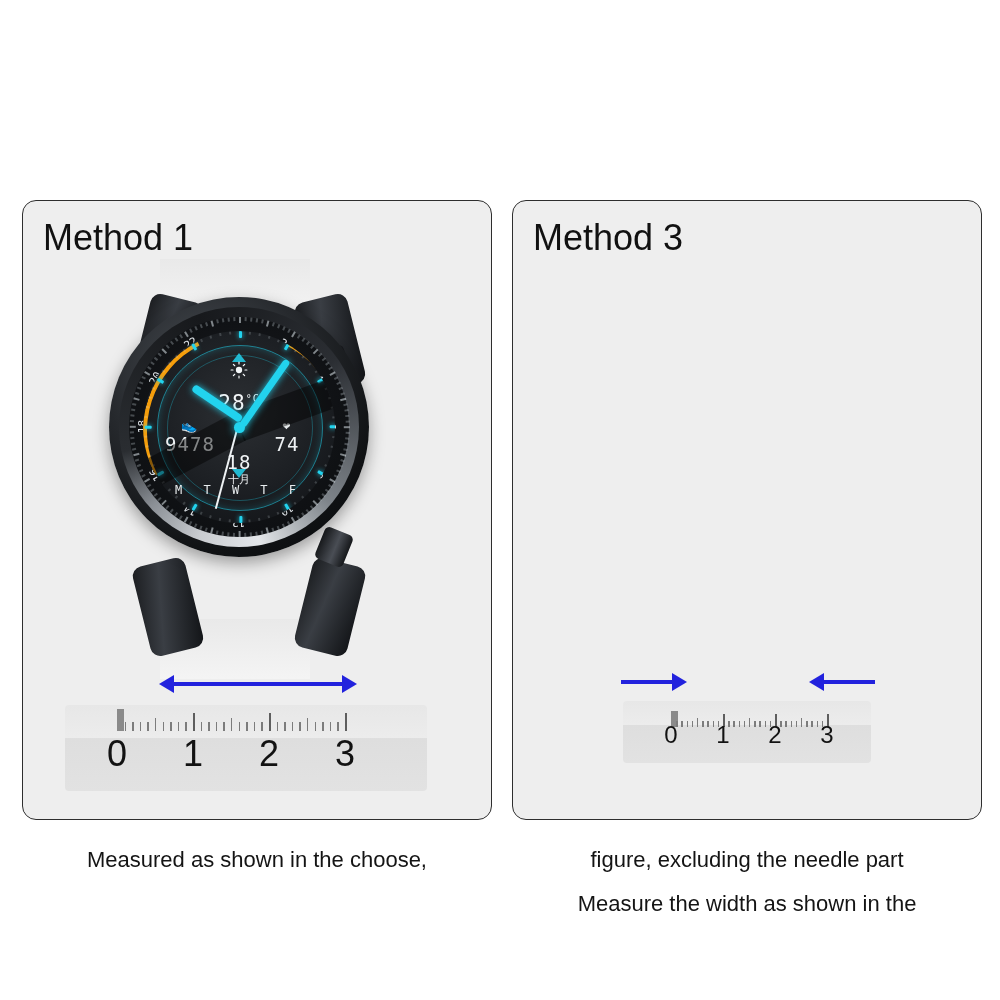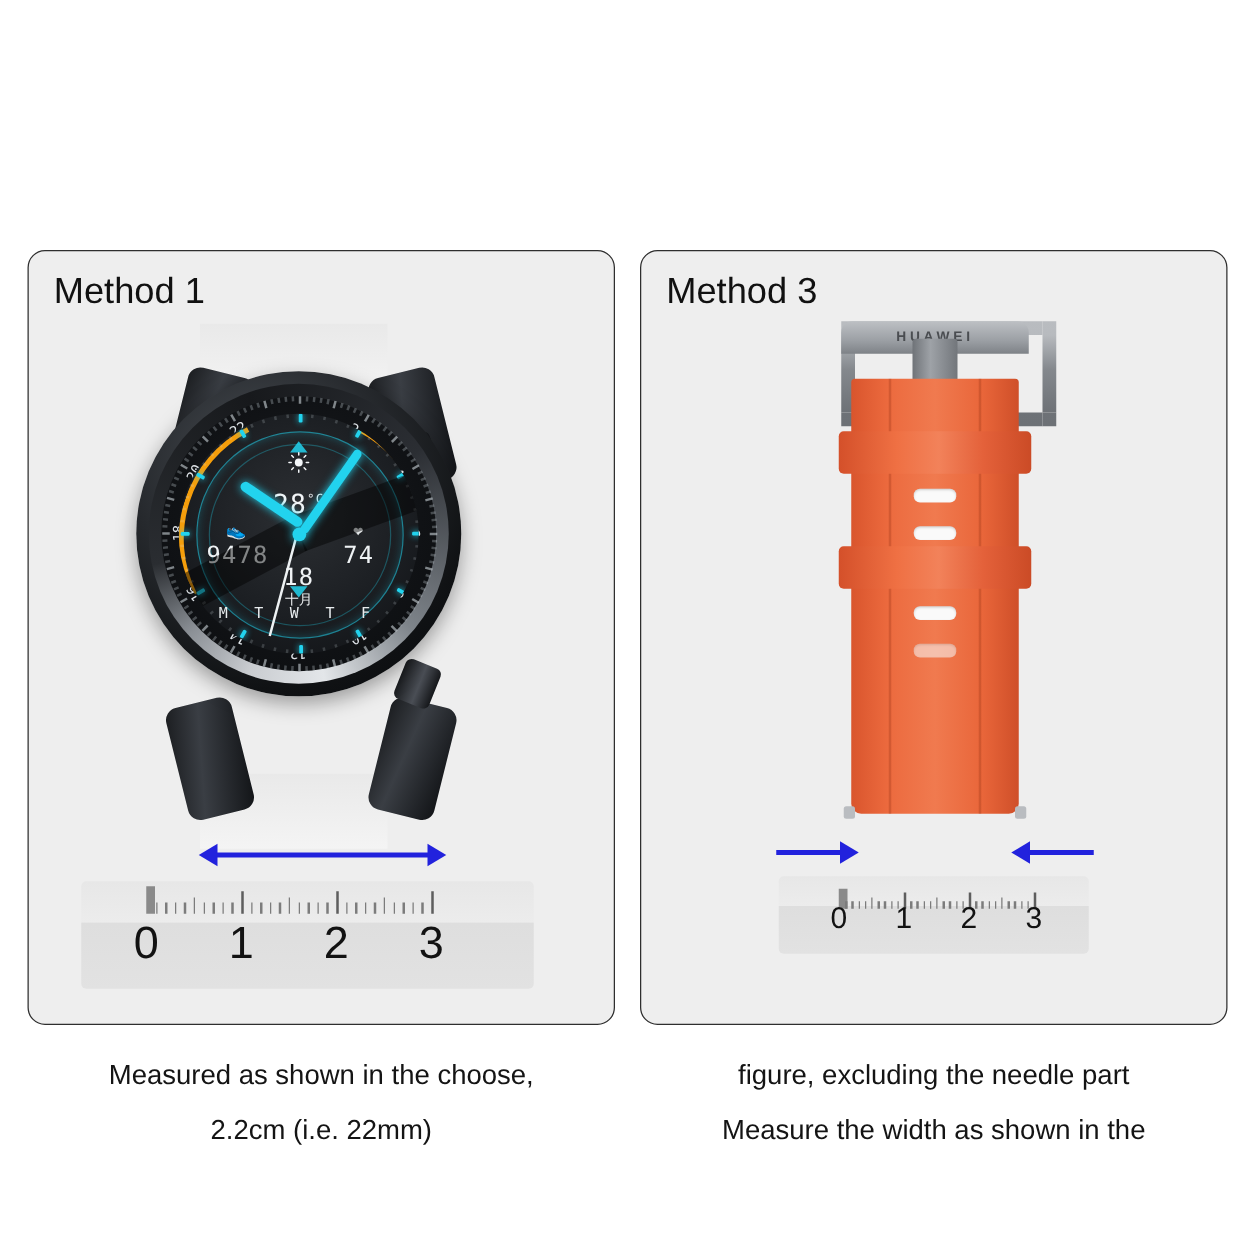--- a/index.html
+++ b/index.html
@@ -37,21 +37,21 @@
     background:#eeeeee;
     border:1.6px solid #2e2e2e;
     border-radius:14px;
     box-sizing:border-box;
     overflow:hidden;
   }
   #panel-1{left:22px;top:200px;width:470px;height:620px;}
   #panel-2{left:512px;top:200px;width:470px;height:620px;}
   .panel-title{
     position:absolute;left:20px;top:16px;
-    font-size:29px;color:#111;
+    font-size:36px;color:#111;
     white-space:nowrap;
   }
 
   
   .caption{
     position:absolute;
     text-align:center;
     font-size:22px;
     color:#141414;
     line-height:44px;
@@ -587,43 +587,20 @@
           <div class="rnum" style="left: 108px; top: 28px; width: 40px; font-size: 36px;">1</div>
           <div class="rnum" style="left: 184px; top: 28px; width: 40px; font-size: 36px;">2</div>
           <div class="rnum" style="left: 260px; top: 28px; width: 40px; font-size: 36px;">3</div>
         </div>
     </div>
   </div>
 
   <div class="panel" id="panel-2">
     <div class="panel-title">Method 3</div>
 
-    <div class="strap-wrap">
-      <div class="buckle-frame"></div>
-      <div class="buckle-top">
-        <span class="buckle-brand">HUAWEI</span>
-      </div>
-      <div class="buckle-tongue"></div>
-
-      <div class="strap-body">
-        <div class="strap-groove" style="left:30px;"></div>
-        <div class="strap-groove" style="left:102px;"></div>
-      </div>
-
-      <div class="keeper" id="keeper-1"></div>
-      <div class="keeper" id="keeper-2"></div>
-
-      <div class="hole" style="top:150px;"></div>
-      <div class="hole" style="top:180px;"></div>
-      <div class="hole" style="top:244px;"></div>
-      <div class="hole" style="top:274px;opacity:.55;"></div>
-
-      <div class="springbar" style="left:162px;top:404px;"></div>
-      <div class="springbar" style="left:299px;top:404px;"></div>
-    </div>
 
     <div>
       <div class="arrow-line" style="left:108px;top:479px;width:52px;"></div>
       <div class="arrow-head ah-right" style="left:159px;top:472px;"></div>
       <div class="arrow-head ah-left" style="left:296px;top:472px;"></div>
       <div class="arrow-line" style="left:310px;top:479px;width:52px;"></div>
     </div>
 
     <div class="ruler" id="ruler-2" style="left:110px;top:500px;width:248px;height:62px;">
       <div class="ruler-ticks" id="rt2" style="width: 248px;">
@@ -663,20 +640,19 @@
           <div class="rnum" style="left: 34px; top: 20px; width: 28px; font-size: 24px;">0</div>
           <div class="rnum" style="left: 86px; top: 20px; width: 28px; font-size: 24px;">1</div>
           <div class="rnum" style="left: 138px; top: 20px; width: 28px; font-size: 24px;">2</div>
           <div class="rnum" style="left: 190px; top: 20px; width: 28px; font-size: 24px;">3</div>
         </div>
     </div>
   </div>
 
   <div class="caption" id="caption-1">
     <div>Measured as shown in the choose,</div>
-    <div>2.2cm (i.e. 22mm)</div>
   </div>
   <div class="caption" id="caption-2">
     <div>figure, excluding the needle part</div>
     <div>Measure the width as shown in the</div>
   </div>
 
 </div>
 
 </body></html>

